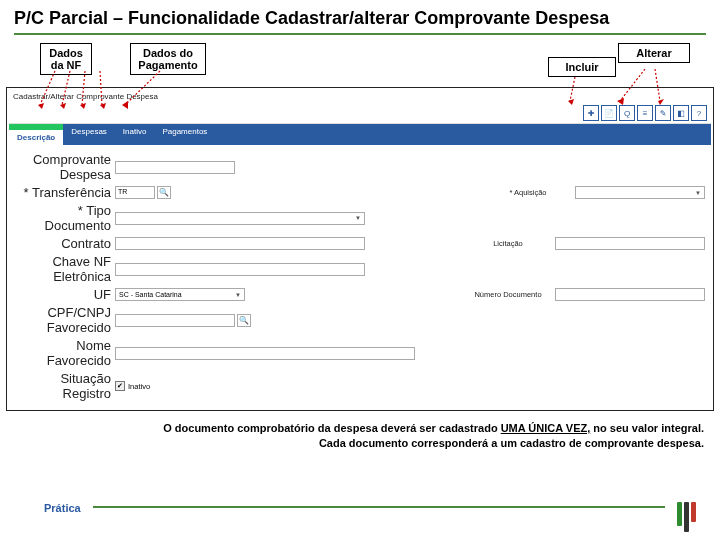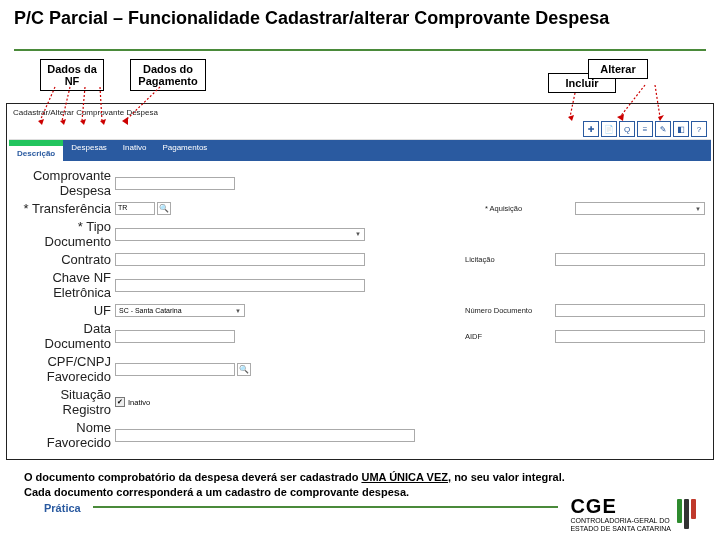--- a/index.html
+++ b/index.html
@@ -1,50 +1,50 @@
 <!DOCTYPE html>
 <html><head>
 <meta charset="utf-8">
 <style>
   * { box-sizing: border-box; margin: 0; padding: 0; }
   body { font-family: Arial, sans-serif; width: 720px; height: 540px; background: #fff; position: relative; overflow: hidden; }
-  .slide-title { font-size: 18px; font-weight: bold; padding: 8px 14px 20px; }
+  .slide-title { font-size: 18px; font-weight: bold; padding: 8px 14px 4px; }
   .title-rule { height: 2px; background: #4a8a3a; margin: 0 14px 8px; }
   .labels-row { display: flex; align-items: flex-start; padding: 0 14px 6px; position: relative; height: 44px; }
   .label-box { border: 1.5px solid #000; font-size: 11px; font-weight: bold; text-align: center; padding: 3px 6px; line-height: 1.1; position: absolute; background: #fff; }
-  .label-box.nf { left: 40px; width: 64px; top: 0; }
+  .label-box.nf { left: 40px; width: 52px; top: 0; }
   .label-box.pag { left: 130px; width: 76px; top: 0; }
   .label-box.incl { left: 548px; width: 68px; top: 14px; }
-  .label-box.alt { left: 588px; width: 60px; top: 0; }
+  .label-box.alt { left: 618px; width: 72px; top: 0; }
   .arrows { position: absolute; left: 0; top: 0; pointer-events: none; }
   .arrow { stroke: #c00; stroke-width: 1.2; stroke-dasharray: 2 2; fill: none; }
   .arrow-head { fill: #c00; }
   .app-frame { margin: 0 6px; border: 1px solid #222; background: #fff; padding: 2px 2px 4px; font-size: 8px; }
   .app-titlebar { font-size: 8px; color: #222; padding: 2px 4px; }
   .toolbar { display: flex; justify-content: flex-end; gap: 2px; padding: 2px 4px; border-bottom: 1px solid #ddd; }
   .tool-btn { width: 16px; height: 16px; border: 1px solid #2a5aa0; background: #fff; display: flex; align-items: center; justify-content: center; font-size: 8px; color: #2a5aa0; cursor: pointer; }
   .tabbar { background: #2a5aa0; display: flex; gap: 0; font-size: 8px; }
   .tab { color: #fff; padding: 3px 8px; cursor: pointer; }
   .tab.active { background: #fff; color: #2a5aa0; border-top: 6px solid #22c55e; font-weight: bold; }
   .form-area { padding: 4px 6px 2px; }
   .form-row { display: flex; align-items: center; margin: 3px 0; }
   .form-row .lbl { width: 100px; text-align: right; font-size: 13px; color: #222; padding-right: 4px; }
-  .form-row .lbl2 { width: 90px; text-align: left; font-size: 7.5px; color: #222; padding-right: 4px; margin-left: auto; }
+  .form-row .lbl2 { width: 90px; text-align: center; font-size: 7.5px; color: #222; padding-right: 4px; margin-left: auto; }
   .fld { height: 13px; border: 1px solid #aaa; background: #fff; }
   .fld.w40 { width: 40px; }
   .fld.w250 { width: 250px; }
   .fld.w120 { width: 120px; }
   .fld.w300 { width: 300px; }
   .fld.w150 { width: 150px; }
   .lookup { width: 14px; height: 13px; border: 1px solid #aaa; margin-left: 2px; display: flex; align-items: center; justify-content: center; font-size: 8px; cursor: pointer; }
   .select-like { height: 13px; border: 1px solid #aaa; font-size: 7px; padding: 0 3px; display: flex; align-items: center; justify-content: space-between; }
   .select-like.w130 { width: 130px; }
   .chev { font-size: 6px; color: #555; }
   .check { width: 10px; height: 10px; border: 1px solid #777; background: #eee; display: inline-block; margin-right: 3px; font-size: 7px; text-align: center; line-height: 8px; }
-  .note-block { text-align: left; font-size: 11px; font-weight: bold; padding: 10px 24px 6px; line-height: 1.35; }
+  .note-block { text-align: right; font-size: 11px; font-weight: bold; padding: 10px 16px 6px; line-height: 1.35; }
   .footer { position: absolute; left: 0; right: 0; bottom: 8px; display: flex; align-items: flex-end; justify-content: space-between; padding: 0 24px; }
   .practice { color: #2a5aa0; font-size: 11px; font-weight: bold; padding-left: 20px; padding-bottom: 18px; }
   .footer-rule { height: 2px; background: #4a8a3a; flex: 1; margin: 0 12px 24px; }
   .logo { display: flex; align-items: center; gap: 6px; }
   .logo-mark { display: flex; gap: 2px; }
   .bar { width: 5px; border-radius: 1px; }
   .bar.g { height: 24px; background: #2e8b2e; }
   .bar.d { height: 30px; background: #333; }
   .bar.r { height: 20px; background: #c0392b; }
   .logo-text { font-size: 7px; line-height: 1.05; }
@@ -133,55 +133,44 @@
     <div class="form-row">
       <div class="lbl">UF</div>
       <div class="select-like w130">
           <span>SC - Santa Catarina</span>
           <span class="chev">▼</span>
         </div>
       <div class="lbl2">Número Documento</div>
       <div class="fld w150"></div>
     </div>
     <div class="form-row">
-      <div class="lbl">Data Documento</div>
-      <div class="fld w120"></div>
-      <div class="lbl2">AIDF</div>
-      <div class="fld w150"></div>
-    </div>
-    <div class="form-row">
       <div class="lbl">CPF/CNPJ Favorecido</div>
       <div class="fld w120"></div>
       <div class="lookup">🔍</div>
     </div>
     <div class="form-row">
+      <div class="lbl">Nome Favorecido</div>
+      <div class="fld w300"></div>
+    </div>
+    <div class="form-row">
       <div class="lbl">Situação Registro</div>
       <span class="check">✔</span>
       <span style="font-size:7.5px;">Inativo</span>
-    </div>
-    <div class="form-row">
-      <div class="lbl">Nome Favorecido</div>
-      <div class="fld w300"></div>
     </div>
   </div>
 </div>
 
 <div class="note-block">
   <span>O documento comprobatório da despesa deverá ser cadastrado </span><u>UMA ÚNICA VEZ,</u><span> no seu valor integral.</span><br>
   <span>Cada documento  corresponderá a um cadastro de comprovante despesa.</span>
 </div>
 
 <div class="footer">
   <div class="practice">Prática</div>
   <div class="footer-rule"></div>
   <div class="logo">
-    <div class="logo-text">
-      <span class="big">CGE</span>
-      <span>CONTROLADORIA-GERAL DO</span><br>
-      <span>ESTADO DE SANTA CATARINA</span>
-    </div>
     <div class="logo-mark">
       <div class="bar g"></div>
       <div class="bar d"></div>
       <div class="bar r"></div>
     </div>
   </div>
 </div>
 
 </body></html>

